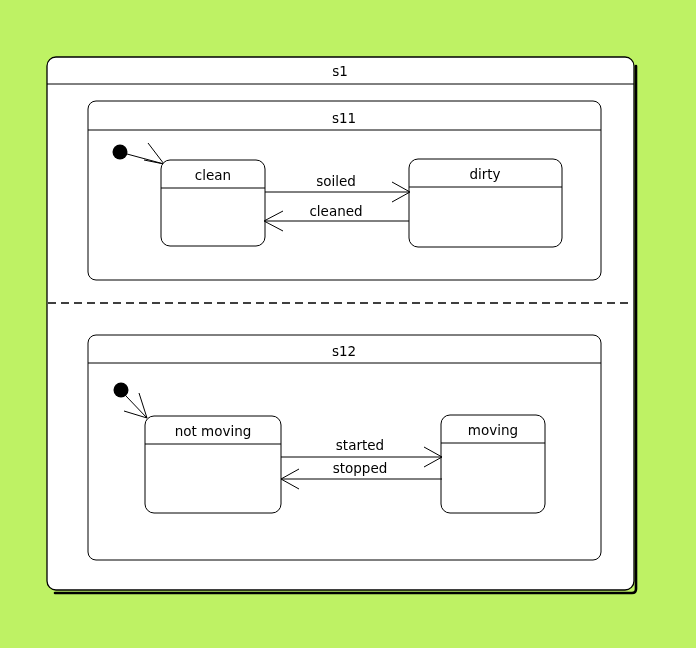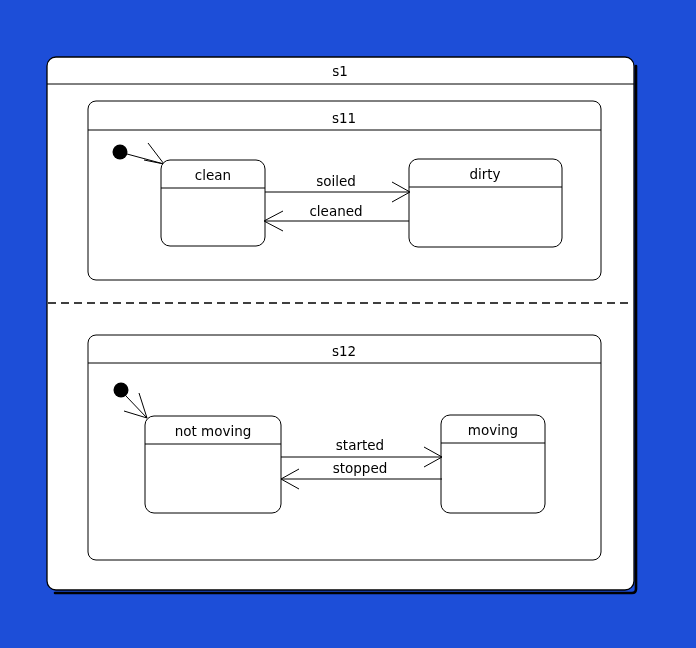--- a/index.html
+++ b/index.html
@@ -10,21 +10,21 @@
   body {
     width: 696px;
     height: 648px;
     overflow: hidden;
     font-family: "DejaVu Sans", sans-serif;
   }
   #diagram-root {
     position: relative;
     width: 696px;
     height: 648px;
-    background: #1d4ed8;
+    background: #bef264;
   }
   svg#state-diagram {
     display: block;
     width: 696px;
     height: 648px;
   }
   .region-fill { fill: #ffffff; }
   .region-stroke { fill: none; stroke: #000000; stroke-width: 1; }
   .outer-stroke { fill: none; stroke: #000000; stroke-width: 1.3; }
   .shadow { fill: none; stroke: #000000; stroke-width: 2.6; stroke-linecap: round; }

